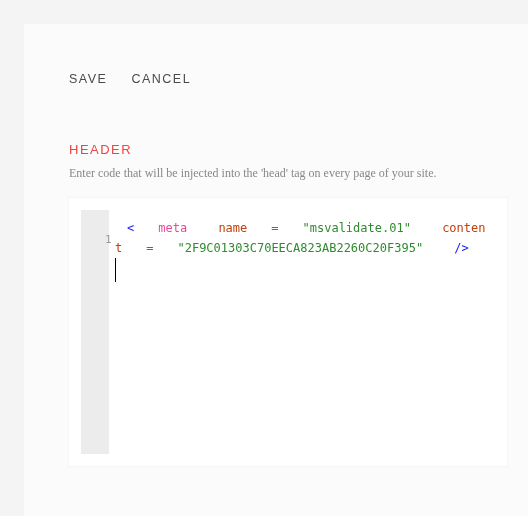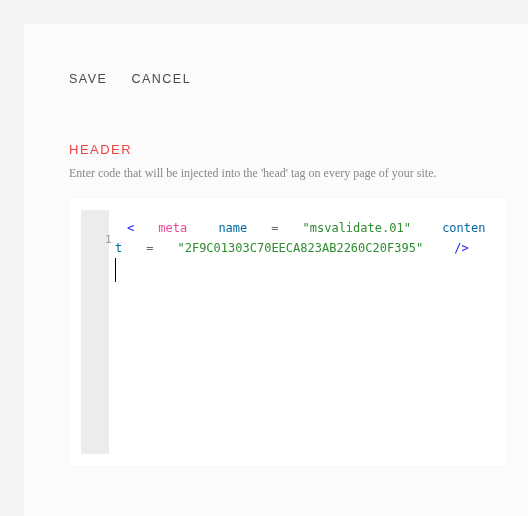--- a/index.html
+++ b/index.html
@@ -77,21 +77,21 @@
     font-family: "Menlo", "Consolas", monospace;
     font-size: 12px;
     line-height: 20px;
     white-space: pre-wrap;
     word-break: break-all;
     position: relative;
     cursor: text;
   }
   .tok-bracket { color: #1a1aff; }
   .tok-tag { color: #ec4899; }
-  .tok-attr { color: #0369a1; }
+  .tok-attr { color: #c2410c; }
   .tok-eq { color: #666; }
   .tok-string { color: #2e8b2e; }
   .tok-slash { color: #1a1aff; }
   .cursor-bar {
     display: inline-block;
     width: 0;
     border-left: 1px solid #000;
     height: 14px;
     vertical-align: -2px;
   }

